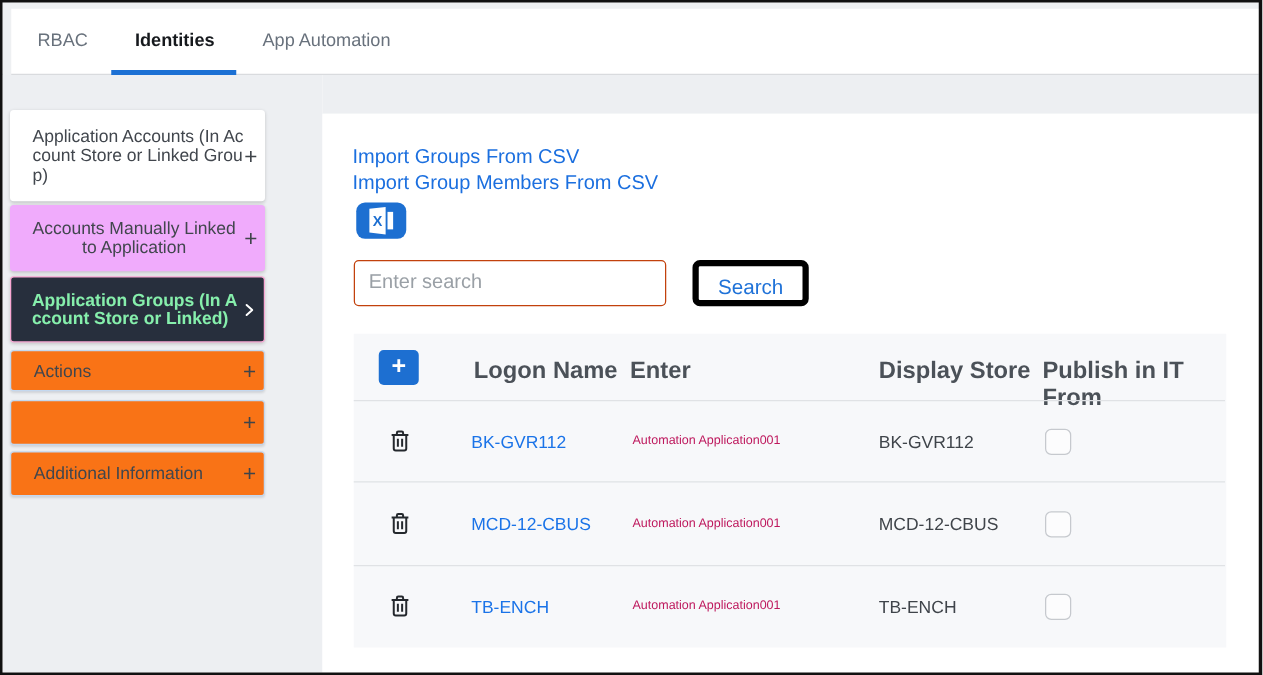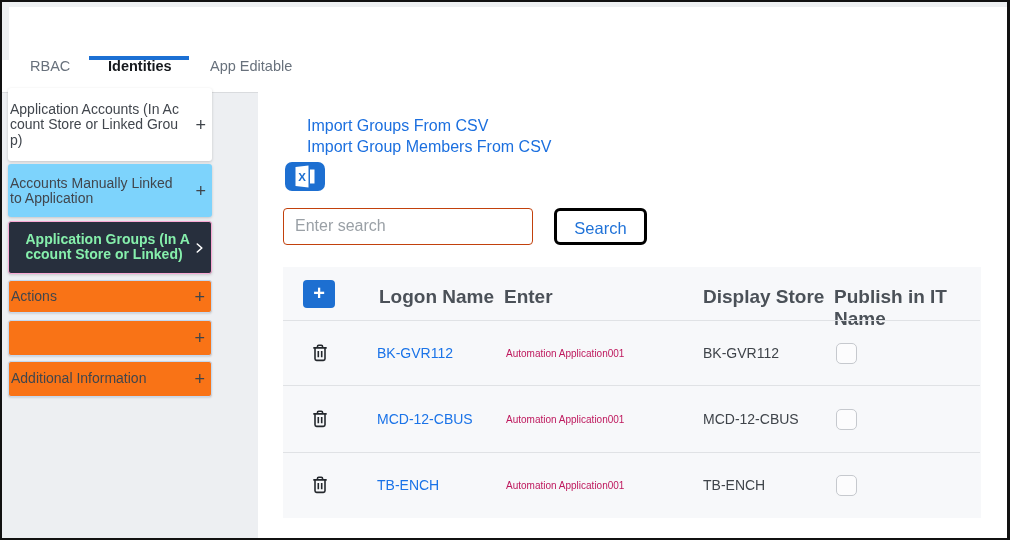--- a/index.html
+++ b/index.html
@@ -2,51 +2,51 @@
 <html><head>
 <meta charset="utf-8">
 <style>
   * { margin:0; padding:0; box-sizing:border-box; }
   html,body { width:1010px; height:540px; background:#fff; font-family:"Liberation Sans", sans-serif; }
   #page { position:absolute; left:0; top:0; width:1010px; height:540px; background:#fff; overflow:hidden; }
   #frame { position:absolute; left:0; top:0; width:1010px; height:540px; border:2px solid #111; border-right-width:3px; z-index:50; pointer-events:none; }
   .abs { position:absolute; }
 
   
-  #tabbar { left:0; top:0; width:1007px; height:60px; background:#fff; border-bottom:1px solid #d9dbde;margin-top:33px; }
+  #tabbar { left:0; top:0; width:1007px; height:60px; background:#fff; border-bottom:1px solid #d9dbde; }
   .tab { position:absolute; top:25px; font-size:14.5px; color:#68717c; }
   #tab-identities { color:#16191d; font-weight:bold; }
   #tab-underline { position:absolute; left:89px; top:56px; width:100px; height:4px; background:#1c70d4; z-index:5; }
 
   
   #gray-left { left:2px; top:60px; width:256px; height:478px; background:#edeff2; }
   #gray-band { left:258px; top:60px; width:749px; height:31px; background:#edeff2; }
 
   
   .card { position:absolute; left:8px; width:204px; border-radius:3px; font-size:14px; color:#41464d;
           box-shadow:0 1px 3px rgba(0,0,0,0.18); z-index:2; }
   .card .plus { position:absolute; right:6px; top:50%; margin-top:-10px; font-size:18px; color:#3f444a; line-height:20px; }
-  .card .txt { position:absolute; left:2px; top:50%; transform:translateY(-50%); line-height:15.5px; }
+  .card .txt { position:absolute; left:18px; top:50%; transform:translateY(-50%); line-height:15.5px; }
   #c1 { top:88px; height:73px; background:#fff; }
-  #c2 { top:164px; height:53px; background:#7dd3fc; }
+  #c2 { top:164px; height:53px; background:#f0abfc;text-align:center; }
   #c3 { top:221px; height:53px; background:#272f3d; border:1px solid #f9a8d4; color:#86efac; font-weight:bold; }
   #c3 .txt { line-height:15.6px; left:16.5px; }
   #c3 .chev { position:absolute; right:8px; top:50%; margin-top:-5px; width:7px; height:10px; }
   .bluecard { background:#f97316; border:1px solid #c4d8ef; box-shadow:0 1px 2px rgba(0,0,0,0.12); }
   #c4 { top:280px; height:33px; }
   #c5 { top:320px; height:36px; }
   #c6 { top:361px; height:36px; }
 
   
   #panel { left:258px; top:91px; width:749px; height:447px; background:#fff; z-index:1; }
-  .implink { position:absolute; left:24px; font-size:16px; color:#1b6fdf;margin-left:25px; }
+  .implink { position:absolute; left:24px; font-size:16px; color:#1b6fdf; }
   #xlicon { position:absolute; left:27px; top:71px; width:40px; height:29px; background:#1d6fd1; border-radius:7px; }
   #search-input { position:absolute; left:25px; top:117px; width:250px; height:37px; border:1px solid #c2410c; border-radius:4px; background:#fff; }
   #search-input span { position:absolute; left:11px; top:8px; font-size:16px; color:#9aa0a6; }
-  #search-btn { position:absolute; left:296px; top:117px; width:93px; height:37px; border:3px solid #000000; border-radius:6px; background:#fff;
+  #search-btn { position:absolute; left:296px; top:117px; width:93px; height:37px; border:5px solid #000000; border-radius:6px; background:#fff;
                 color:#1f72d8; font-size:16.5px; text-align:center; line-height:35px; }
 
   
   #table { position:absolute; left:25px; top:176px; width:698px; height:251px; background:#f7f8fa; }
   .hsep { position:absolute; left:0; width:697px; height:1px; background:#e0e2e5; }
   .hcell { position:absolute; top:19px; font-weight:bold; font-size:19px; color:#4b5158; }
   #plusbtn { position:absolute; left:20px; top:13px; width:32px; height:28px; background:#1d6fd1; border-radius:4px; }
   #plusbtn span { position:absolute; left:0; top:0; width:100%; text-align:center; line-height:26px; color:#fff; font-size:20px; font-weight:bold; }
   .row { position:absolute; left:0; width:697px; height:65px; }
   .trash { position:absolute; left:29px; top:50%; margin-top:-9px; }
@@ -58,21 +58,21 @@
 </head>
 <body>
 <div id="page">
   <div class="abs" id="gray-left"></div>
   <div class="abs" id="gray-band"></div>
   <div class="abs" id="topstrip" style="left:2px;top:2px;width:1006px;height:5px;background:#eef0f2;z-index:6;"></div>
   <div class="abs" id="leftstrip" style="left:2px;top:2px;width:7px;height:58px;background:#eef0f2;z-index:6;"></div>
   <div class="abs" id="tabbar">
     <span class="tab" style="left:30px;">RBAC</span>
     <span class="tab" id="tab-identities" style="left:108px;">Identities</span>
-    <span class="tab" style="left:210px;">App Editable</span>
+    <span class="tab" style="left:210px;">App Automation</span>
   </div>
   <div id="tab-underline"></div>
 
   <div class="card" id="c1">
       <span class="txt">Application Accounts (In Ac<br>count Store or Linked Grou<br>p)</span>
       <span class="plus">+</span>
     </div>
   <div class="card" id="c2">
       <span class="txt">Accounts Manually Linked<br>to Application</span>
       <span class="plus">+</span>
@@ -110,21 +110,21 @@
       </div>
     <div id="search-btn">Search</div>
 
     <div id="table">
       <div id="plusbtn">
           <span>+</span>
         </div>
       <span class="hcell" style="left:96px;">Logon Name</span>
       <span class="hcell" style="left:221px;">Enter</span>
       <span class="hcell" style="left:420px;">Display Store</span>
-      <span class="hcell" style="left:551px;">Publish in IT Name</span>
+      <span class="hcell" style="left:551px;">Publish in IT From</span>
       <div class="hsep" style="top:53px;"></div>
       <div class="hsep" style="top:118px;"></div>
       <div class="hsep" style="top:185px;"></div>
 
       <div class="row" style="top:53px;">
         <svg class="trash" width="16" height="18" viewBox="0 0 16 18">
             <path d="M1.3 3.9h13.4 M5.5 3.7 V2.3 a1.1 1.1 0 0 1 1.1-1.1 h2.8 a1.1 1.1 0 0 1 1.1 1.1 V3.7 M3 4 V14.8 a1.6 1.6 0 0 0 1.6 1.6 h6.8 a1.6 1.6 0 0 0 1.6-1.6 V4 M6.3 7 v6.3 M9.7 7 v6.3" stroke="#24282d" stroke-width="1.6" fill="none"></path>
           </svg>
         <span class="lnk">BK-GVR112</span>
         <span class="dom">Automation Application001</span>

